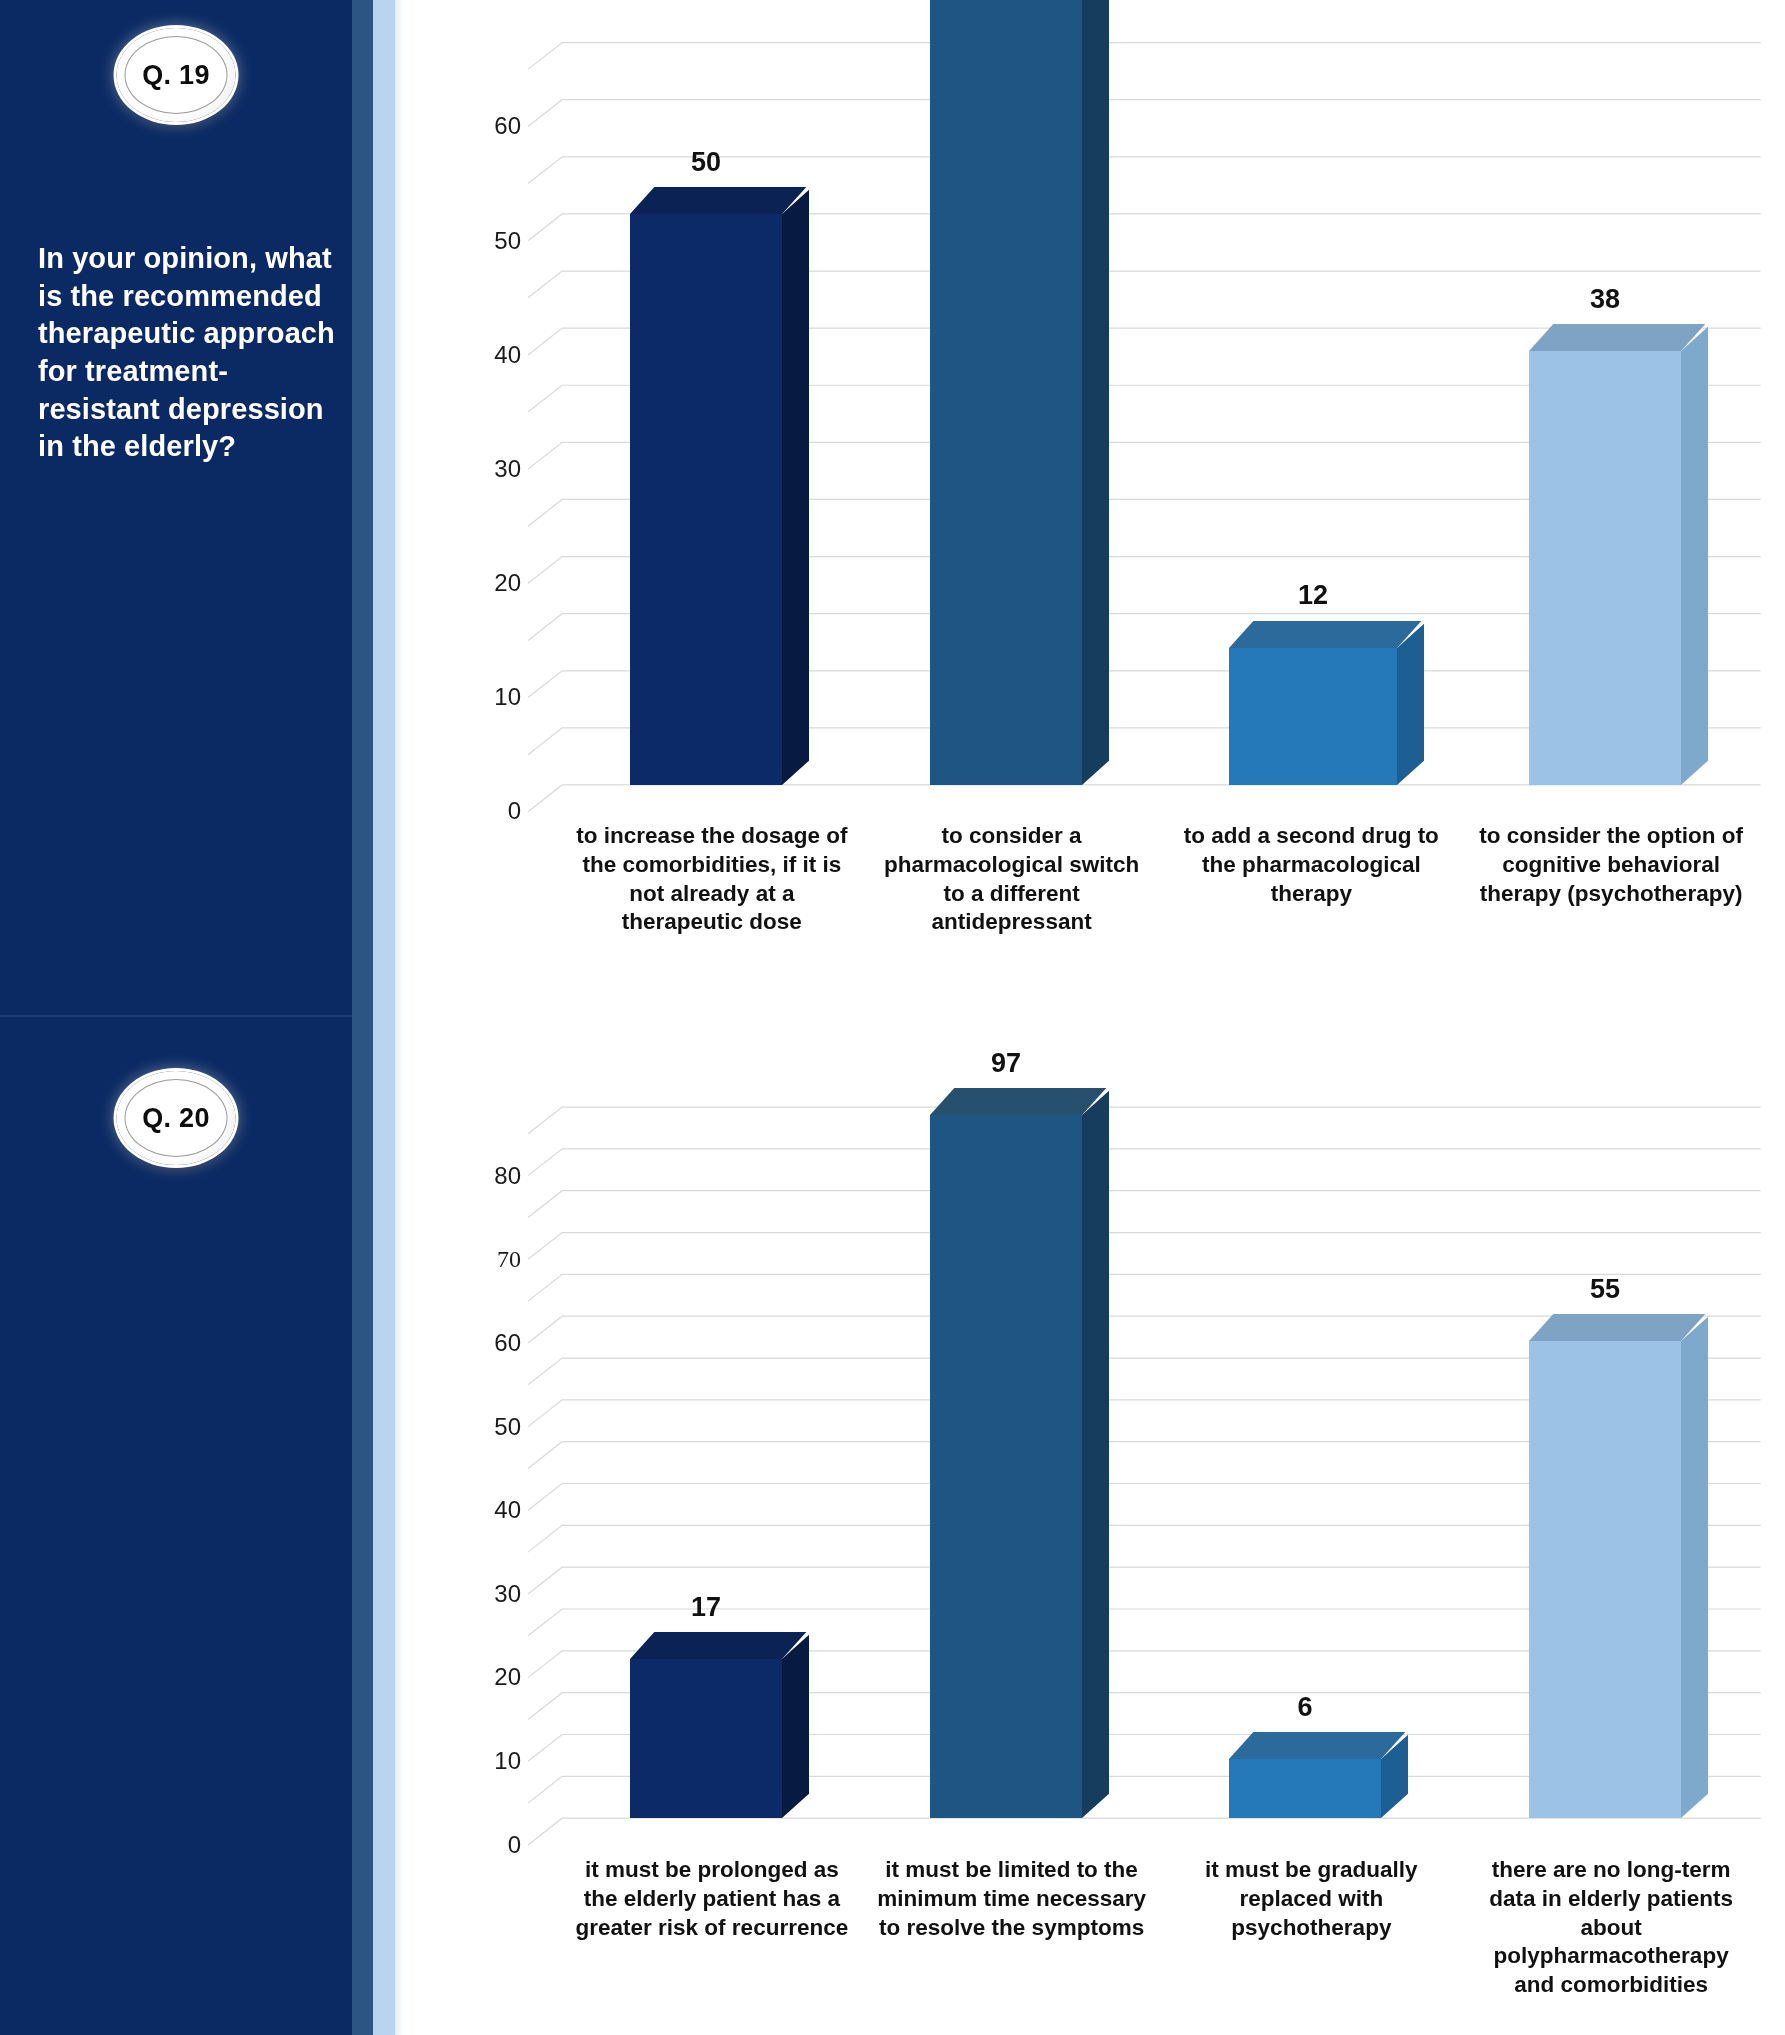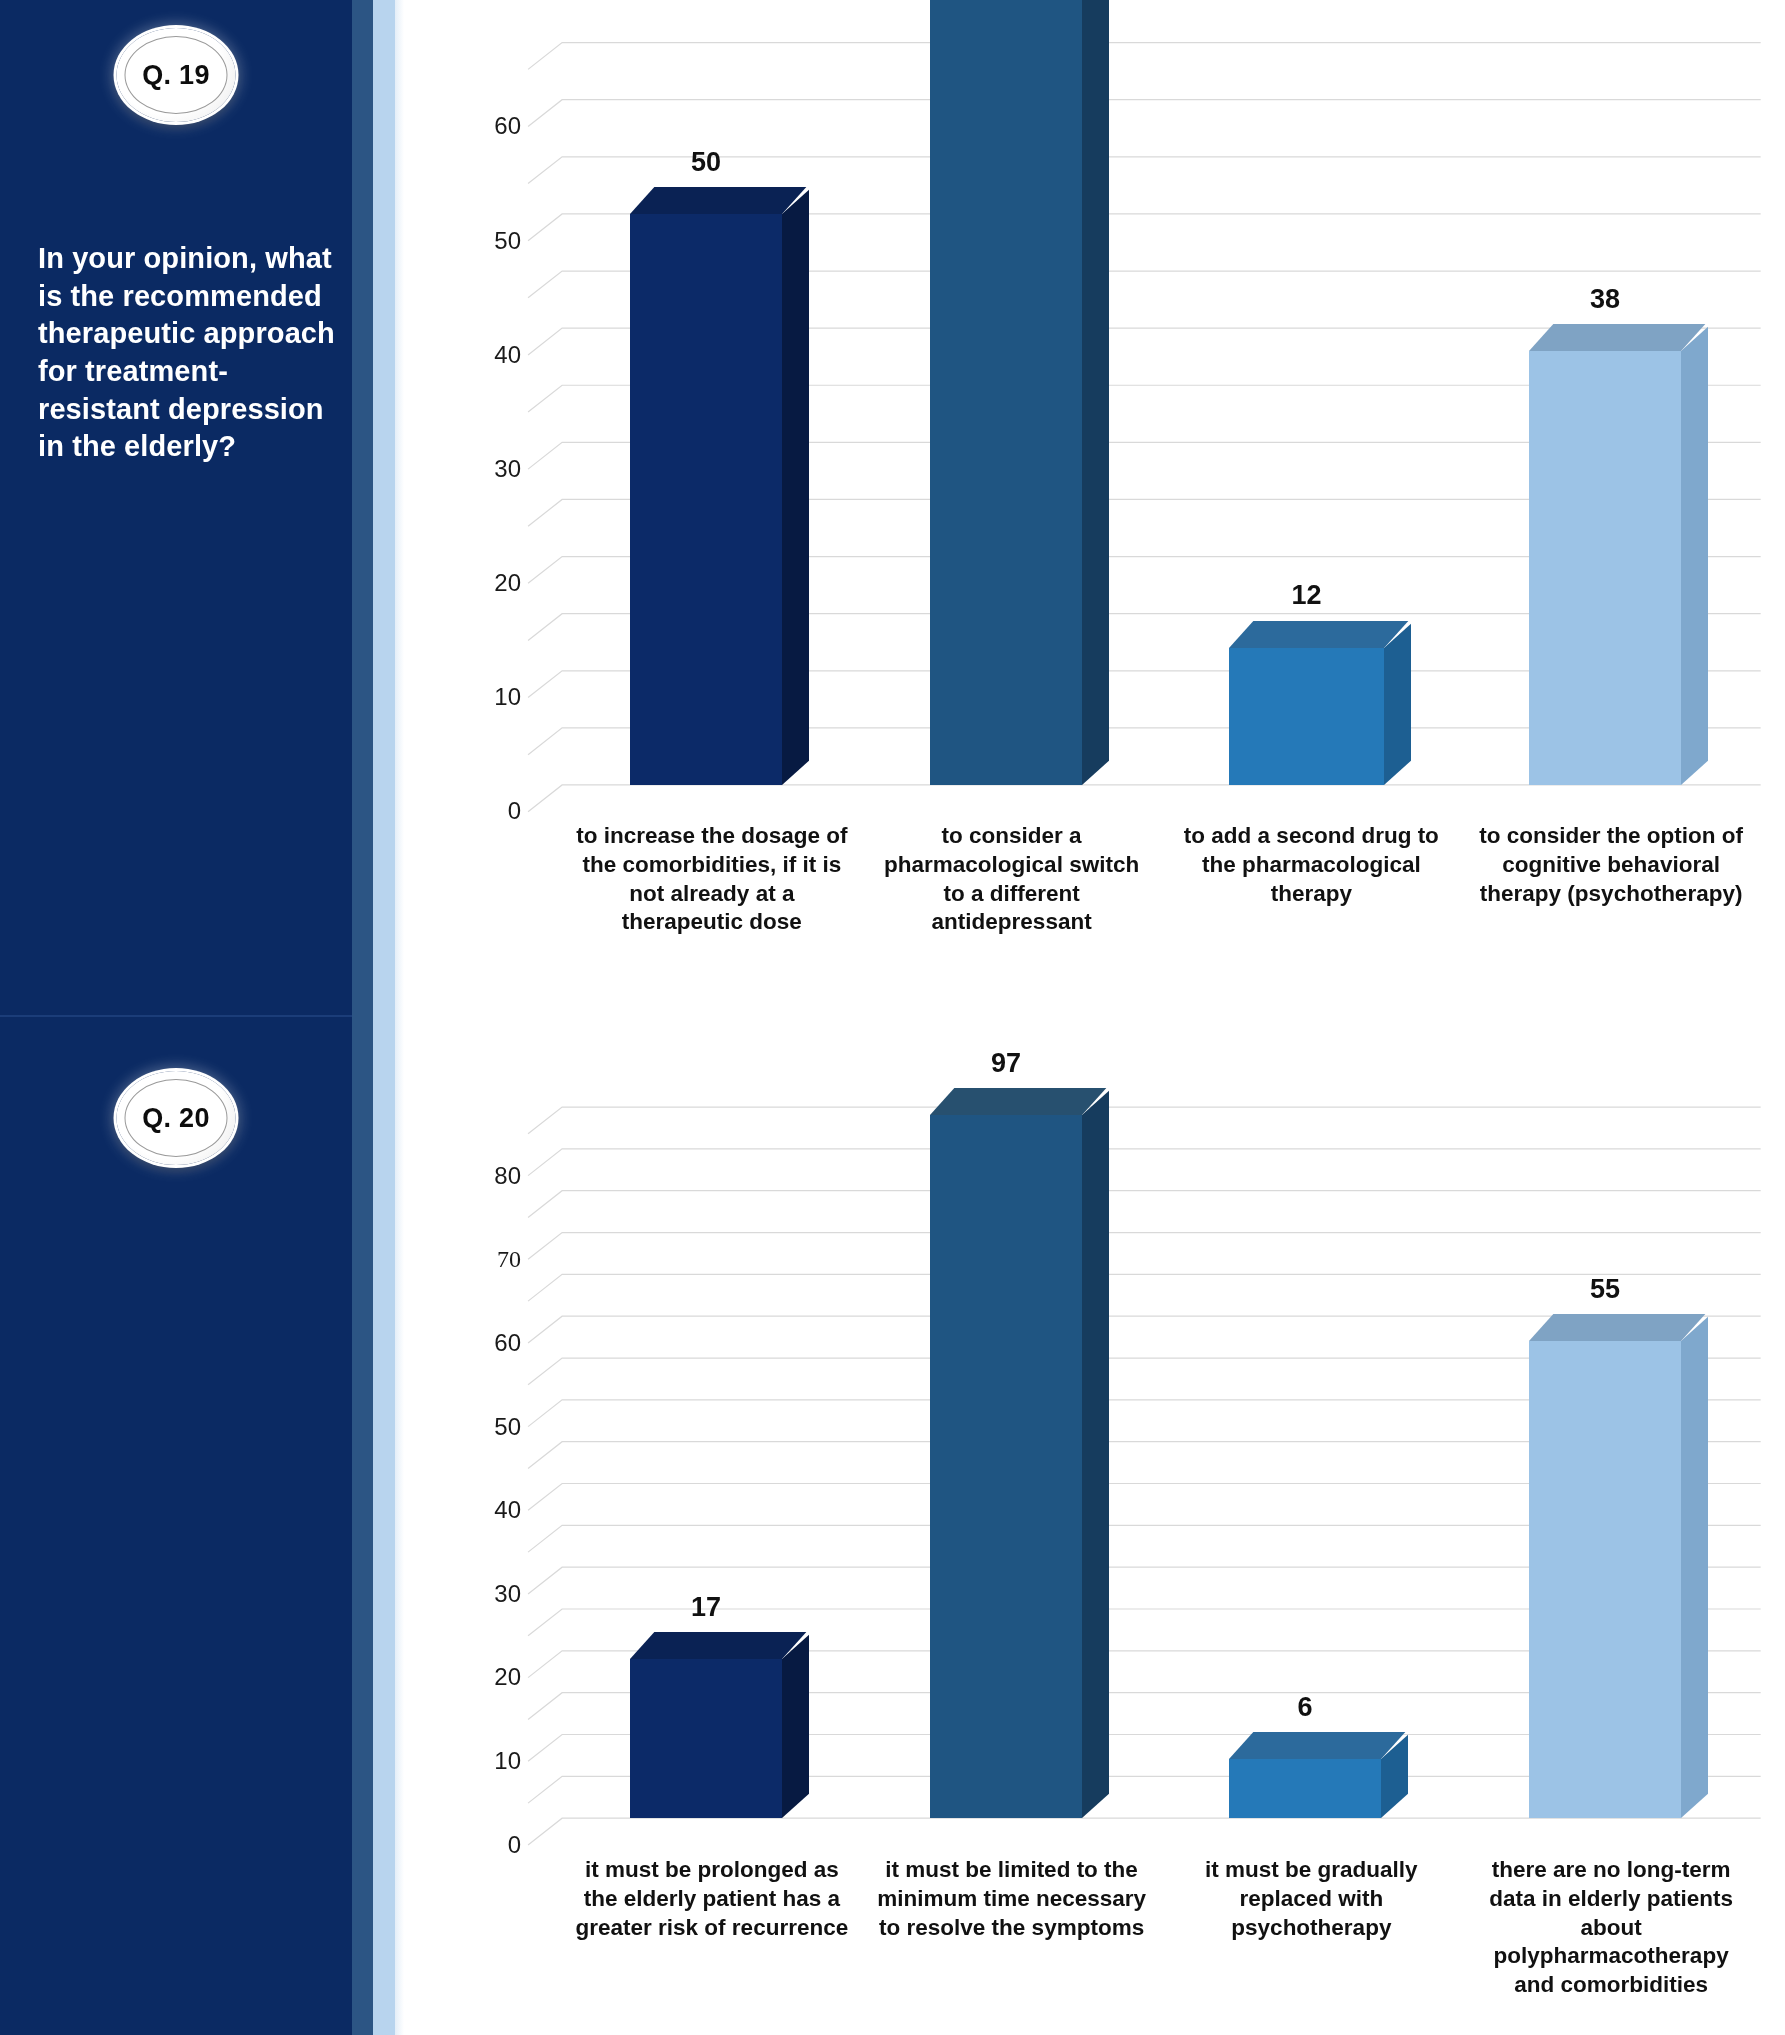--- a/index.html
+++ b/index.html
@@ -163,21 +163,21 @@
       <div class="bar" style="left: 226px; width: 152px; height: 571px; bottom: 230px;">
         <div class="bar-side" style="width: 27px; height: 571px; right: -27px; background: rgb(7, 26, 66);"></div>
         <div class="bar-top" style="height: 27px; top: -27px; background: rgb(10, 34, 84);"></div>
         <div class="bar-front" style="background: rgb(12, 42, 104);"></div>
         <div class="bar-value" style="bottom: 607px; left: 50%;">50</div>
       </div>
       <div class="bar" style="left: 526px; width: 152px; height: 856px; bottom: 230px;">
         <div class="bar-side" style="width: 27px; height: 856px; right: -27px; background: rgb(22, 60, 94);"></div>
         <div class="bar-front" style="background: rgb(31, 85, 130);"></div>
       </div>
-      <div class="bar" style="left: 825px; width: 155px; height: 137px; bottom: 230px;">
+      <div class="bar" style="left: 825px; width: 168px; height: 137px; bottom: 230px;">
         <div class="bar-side" style="width: 27px; height: 137px; right: -27px; background: rgb(29, 95, 146);"></div>
         <div class="bar-top" style="height: 27px; top: -27px; background: rgb(44, 106, 156);"></div>
         <div class="bar-front" style="background: rgb(37, 121, 184);"></div>
         <div class="bar-value" style="bottom: 174px; left: 50%;">12</div>
       </div>
       <div class="bar" style="left: 1125px; width: 152px; height: 434px; bottom: 230px;">
         <div class="bar-side" style="width: 27px; height: 434px; right: -27px; background: rgb(127, 168, 205);"></div>
         <div class="bar-top" style="height: 27px; top: -27px; background: rgb(127, 163, 196);"></div>
         <div class="bar-front" style="background: rgb(156, 195, 230);"></div>
         <div class="bar-value" style="bottom: 470px; left: 50%;">38</div>

